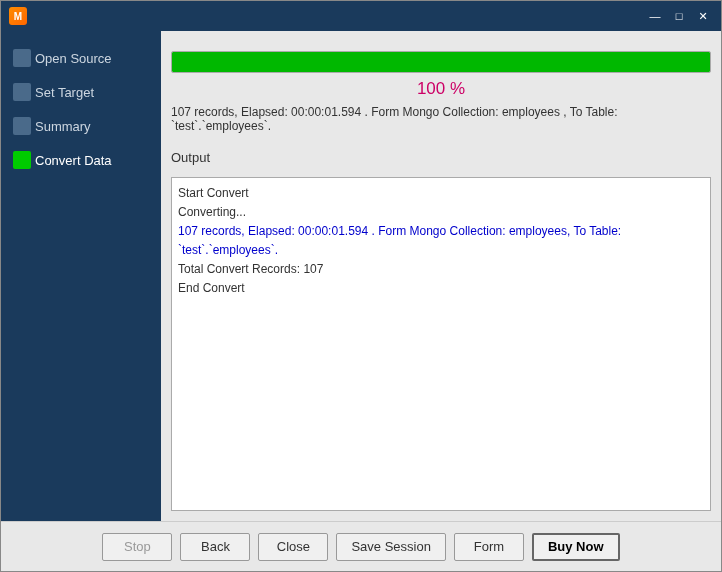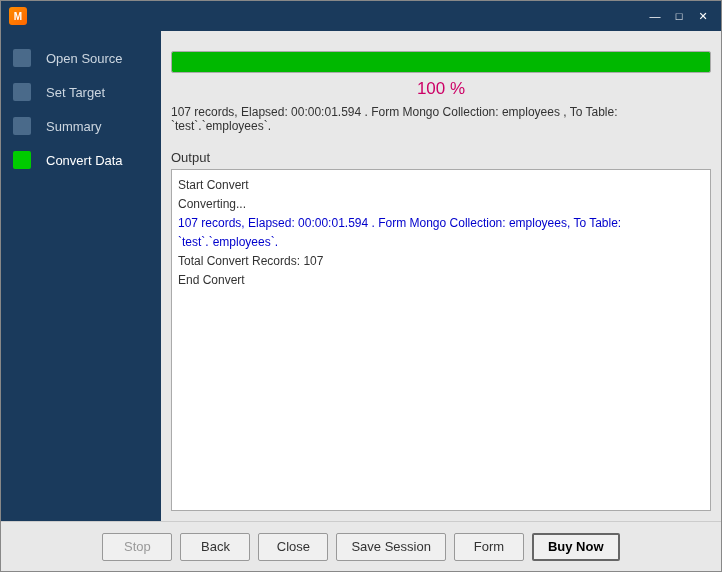--- a/index.html
+++ b/index.html
@@ -69,21 +69,21 @@
     }
     .sidebar {
       width: 160px;
       background: #1a3a5c;
       padding: 10px 0;
       flex-shrink: 0;
     }
     .sidebar-item {
       display: flex;
       align-items: center;
-      gap: 15px;
+      gap: 4px;
       padding: 8px 12px;
       color: #ccd6e0;
       cursor: pointer;
       font-size: 13px;
     }
     .sidebar-item.active {
       color: #ffffff;
     }
     .step-indicator {
       width: 18px;
@@ -134,21 +134,21 @@
     }
     .output-section {
       flex: 1;
       display: flex;
       flex-direction: column;
       overflow: hidden;
     }
     .output-label {
       font-size: 13px;
       color: #333;
-      margin-bottom: 4px;
+      margin-bottom: 12px;
       font-weight: normal;
     }
     .output-box {
       flex: 1;
       background: white;
       border: 1px solid #aaa;
       overflow-y: auto;
       padding: 6px;
       font-size: 12px;
       color: #333;

